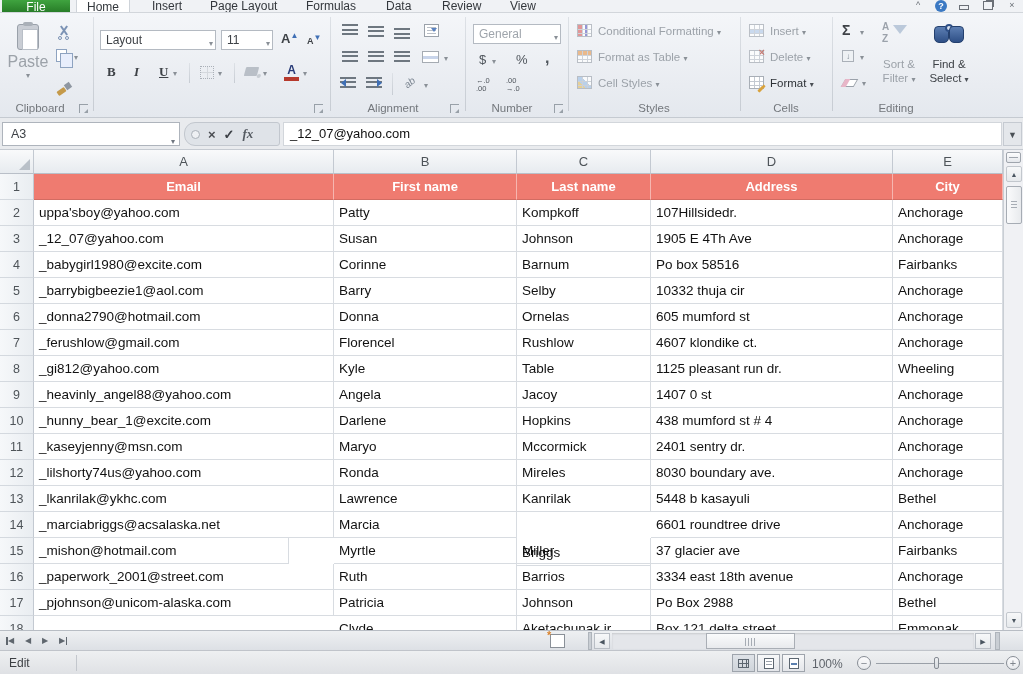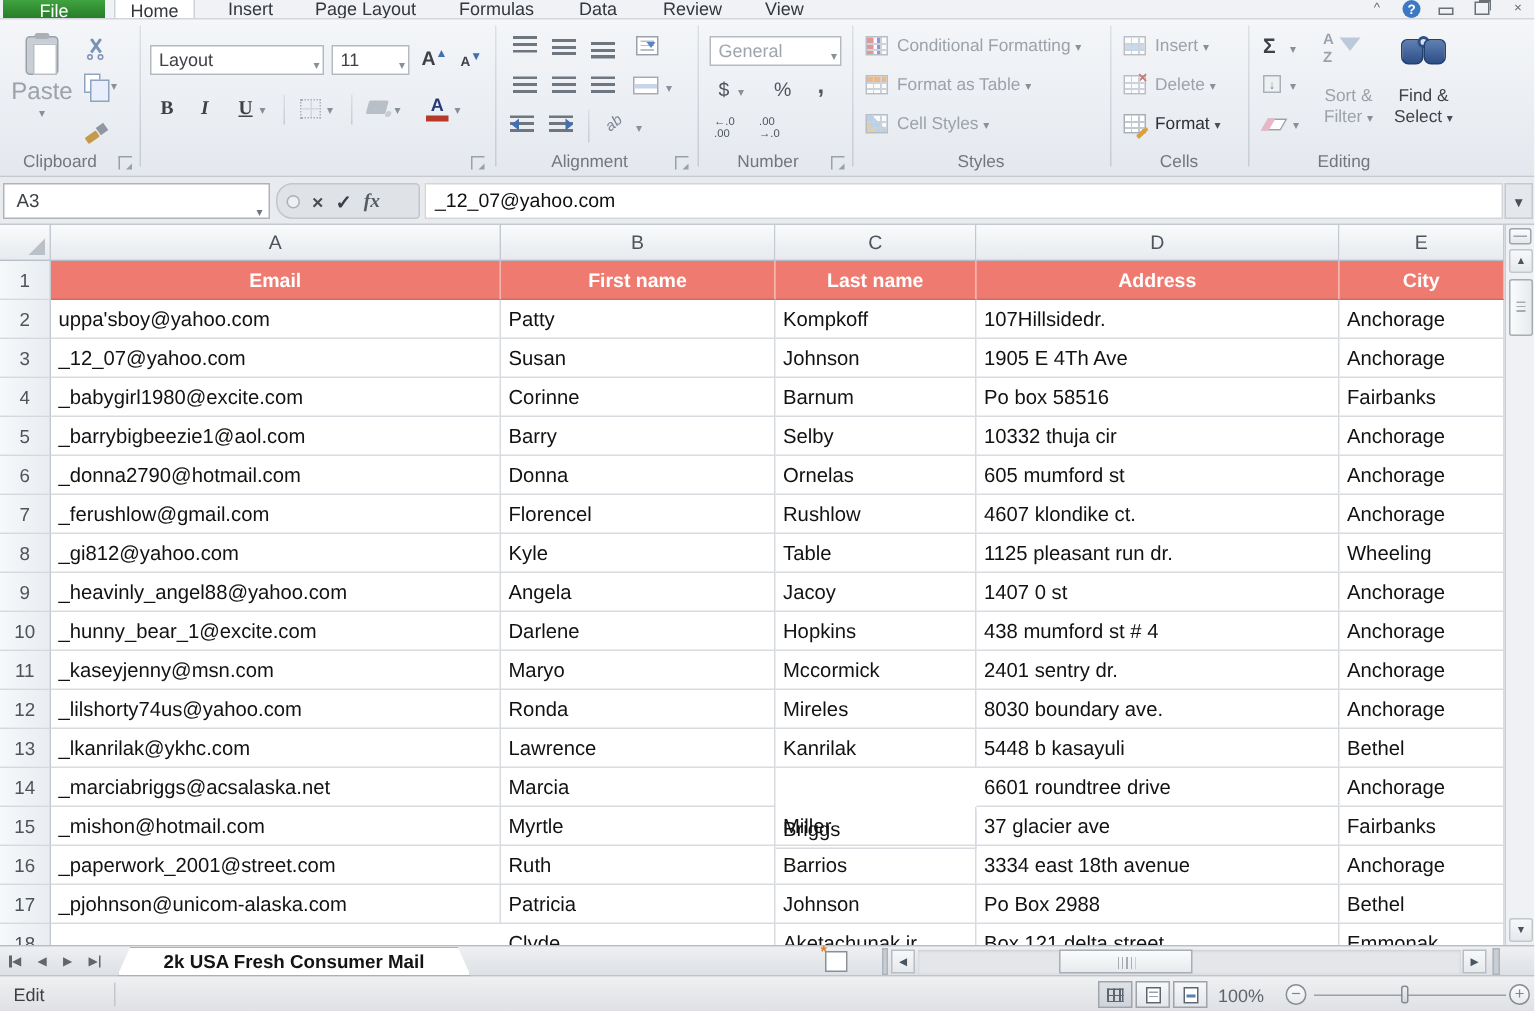--- a/index.html
+++ b/index.html
@@ -408,21 +408,21 @@
       <div class="cell" style="left: 517px; width: 134px; top: 336px; height: 26px; line-height: 25px;">Kanrilak</div>
       <div class="cell" style="left: 651px; width: 242px; top: 336px; height: 26px; line-height: 25px;">5448 b kasayuli</div>
       <div class="cell" style="left: 893px; width: 110px; top: 336px; height: 26px; line-height: 25px;">Bethel</div>
       <div class="rownum" style="top: 362px; height: 26px; line-height: 26px;">14</div>
       <div class="cell" style="left: 34px; width: 300px; top: 362px; height: 26px; line-height: 25px;">_marciabriggs@acsalaska.net</div>
       <div class="cell" style="left: 334px; width: 183px; top: 362px; height: 26px; line-height: 25px;">Marcia</div>
       <div class="cell" style="left: 517px; width: 134px; top: 362px; height: 26px; line-height: 25px; margin-top: 28px;">Briggs</div>
       <div class="cell" style="left: 651px; width: 242px; top: 362px; height: 26px; line-height: 25px;">6601 roundtree drive</div>
       <div class="cell" style="left: 893px; width: 110px; top: 362px; height: 26px; line-height: 25px;">Anchorage</div>
       <div class="rownum" style="top: 388px; height: 26px; line-height: 26px;">15</div>
-      <div class="cell" style="left: 34px; width: 300px; top: 388px; height: 26px; line-height: 25px;">_mishon@hotmail.com</div>
+      <div class="cell" style="left: 34px; width: 255px; top: 388px; height: 26px; line-height: 25px;">_mishon@hotmail.com</div>
       <div class="cell" style="left: 334px; width: 183px; top: 388px; height: 26px; line-height: 25px;">Myrtle</div>
       <div class="cell" style="left: 517px; width: 134px; top: 388px; height: 26px; line-height: 25px;">Miller</div>
       <div class="cell" style="left: 651px; width: 242px; top: 388px; height: 26px; line-height: 25px;">37 glacier ave</div>
       <div class="cell" style="left: 893px; width: 110px; top: 388px; height: 26px; line-height: 25px;">Fairbanks</div>
       <div class="rownum" style="top: 414px; height: 26px; line-height: 26px;">16</div>
       <div class="cell" style="left: 34px; width: 300px; top: 414px; height: 26px; line-height: 25px;">_paperwork_2001@street.com</div>
       <div class="cell" style="left: 334px; width: 183px; top: 414px; height: 26px; line-height: 25px;">Ruth</div>
       <div class="cell" style="left: 517px; width: 134px; top: 414px; height: 26px; line-height: 25px;">Barrios</div>
       <div class="cell" style="left: 651px; width: 242px; top: 414px; height: 26px; line-height: 25px;">3334 east 18th avenue</div>
       <div class="cell" style="left: 893px; width: 110px; top: 414px; height: 26px; line-height: 25px;">Anchorage</div>
@@ -445,21 +445,20 @@
     <div class="vthumb"></div>
     <div class="sbtn" style="top:462px;">▼</div>
   </div>
 </div>
 
 <div class="tabbar">
   <div class="nav endL" style="left:3px;">◀</div>
   <div class="nav" style="left:20px;">◀</div>
   <div class="nav" style="left:37px;">▶</div>
   <div class="nav endR" style="left:54px;">▶</div>
-  <div class="stab active" style="left:78px;width:236px;">2k USA Fresh Consumer Mail</div>
   <div class="newsheet">
       <b>*</b>
     </div>
   <div class="split2"></div>
   <div class="hbtn" style="left:594px;">◀</div>
   <div class="htrack">
     <div class="hthumb"></div>
   </div>
   <div class="hbtn" style="left:975px;">▶</div>
   <div class="split3"></div>

